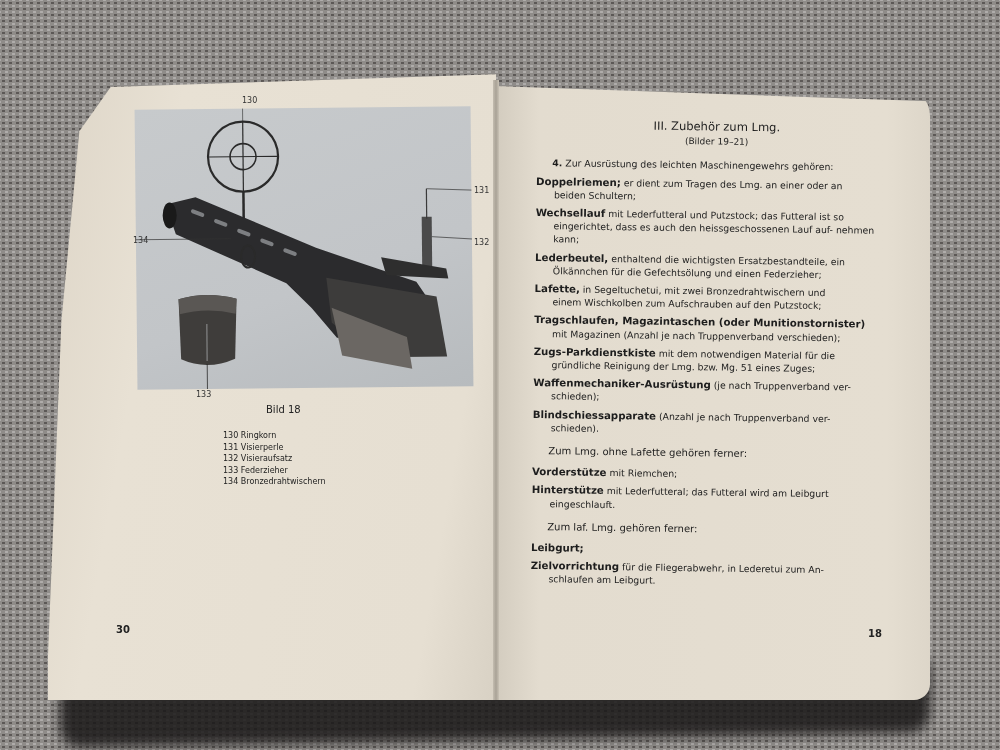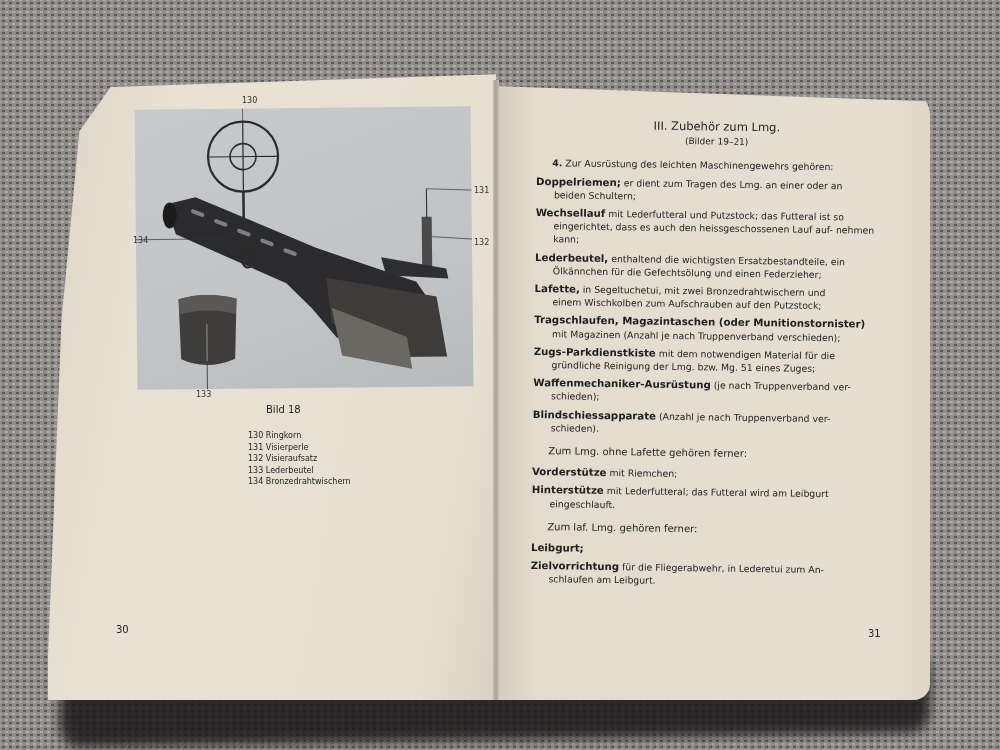--- a/index.html
+++ b/index.html
@@ -24,23 +24,23 @@
     background:linear-gradient(90deg,#d3ccbf 0%,#e3dccf 10%,#e5ded1 90%,#ddd6c9 100%);}
   .gutter{position:absolute;left:493px;top:80px;width:6px;height:620px;
     background:linear-gradient(90deg,#c4bdb0,#a9a296,#c9c2b5);}
   
   .figure{position:absolute;left:136px;top:108px;width:336px;height:280px;
     background:linear-gradient(160deg,#c7cacc 0%,#c2c5c8 60%,#b7bbbe 100%);
     transform:rotate(-0.6deg);}
   .callout{position:absolute;font-size:8px;color:#333;font-family:"DejaVu Sans",sans-serif;}
   .cap{position:absolute;font-family:"DejaVu Sans",sans-serif;color:#222;}
   .caption-title{left:266px;top:404px;font-size:10px;}
-  .legend{position:absolute;left:248px;top:430px;font-size:8px;line-height:11.5px;color:#222;}
+  .legend{position:absolute;left:223px;top:430px;font-size:8px;line-height:11.5px;color:#222;}
   .legend div{white-space:nowrap;}
-  .pagenum{position:absolute;font-size:10px;font-weight:normal;color:#222;}
+  .pagenum{position:absolute;font-size:10px;font-weight:bold;color:#222;}
   
   .rt{position:absolute;left:537px;top:118px;width:350px;color:#1d1d1d;font-size:9.3px;line-height:13.2px;
     transform:rotate(0.8deg);transform-origin:0 0;}
   .sec-title{text-align:center;font-size:11.5px;margin-left:10px;margin-bottom:2px;}
   .sec-sub{text-align:center;font-size:9px;margin-bottom:10px;margin-left:10px;}
   .entry{margin-bottom:5px;}
   .entry .term{font-weight:bold;font-size:10.2px;}
   .entry .cont{display:block;padding-left:18px;}
   .intro{padding-left:16px;margin-bottom:5px;}
   .intro b{font-weight:bold;}
@@ -106,21 +106,21 @@
 <span class="callout" style="left:474px;top:238px;">132</span>
 <span class="callout" style="left:196px;top:390px;">133</span>
 <span class="callout" style="left:133px;top:236px;">134</span>
 
 <div class="cap caption-title">Bild 18</div>
 
 <div class="legend">
   <div><span>130</span> <span>Ringkorn</span></div>
   <div><span>131</span> <span>Visierperle</span></div>
   <div><span>132</span> <span>Visieraufsatz</span></div>
-  <div><span>133</span> <span>Lederbeutel</span></div>
+  <div><span>133</span> <span>Federzieher</span></div>
   <div><span>134</span> <span>Bronzedrahtwischern</span></div>
 </div>
 
 <div class="pagenum" style="left:116px;top:624px;">30</div>
 
 <div class="rt">
   <div class="sec-title">III. Zubehör zum Lmg.</div>
   <div class="sec-sub">(Bilder 19–21)</div>
   <div class="intro"><b>4.</b><span> Zur Ausrüstung des leichten Maschinengewehrs gehören:</span></div>
 
@@ -135,13 +135,13 @@
 
   <div class="plain">Zum Lmg. ohne Lafette gehören ferner:</div>
   <div class="entry"><span class="term">Vorderstütze</span><span> mit Riemchen;</span></div>
   <div class="entry"><span class="term">Hinterstütze</span><span> mit Lederfutteral; das Futteral wird am Leibgurt</span><span class="cont">eingeschlauft.</span></div>
 
   <div class="plain">Zum laf. Lmg. gehören ferner:</div>
   <div class="entry"><span class="term">Leibgurt;</span></div>
   <div class="entry"><span class="term">Zielvorrichtung</span><span> für die Fliegerabwehr, in Lederetui zum An-</span><span class="cont">schlaufen am Leibgurt.</span></div>
 </div>
 
-<div class="pagenum" style="left:868px;top:628px;">31</div>
+<div class="pagenum" style="left:868px;top:628px;">18</div>
 
 </body></html>

